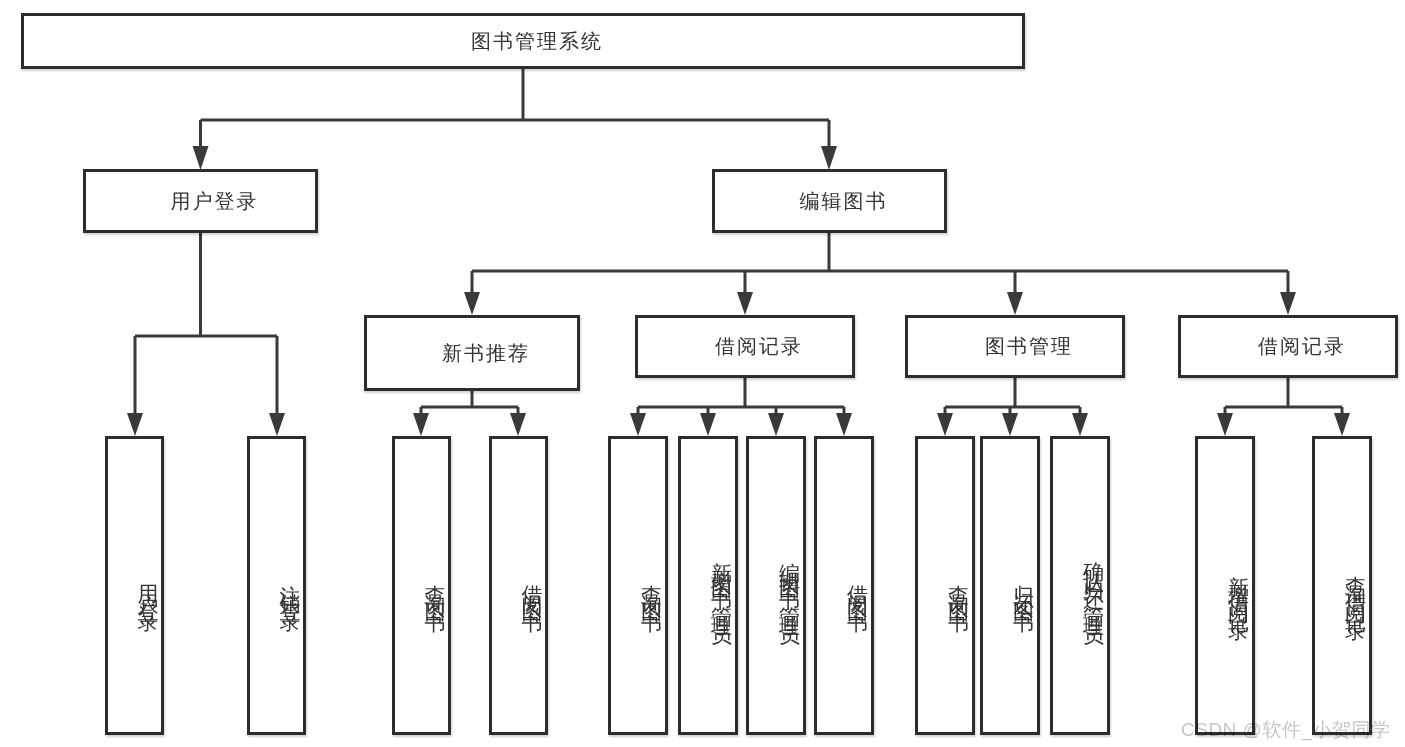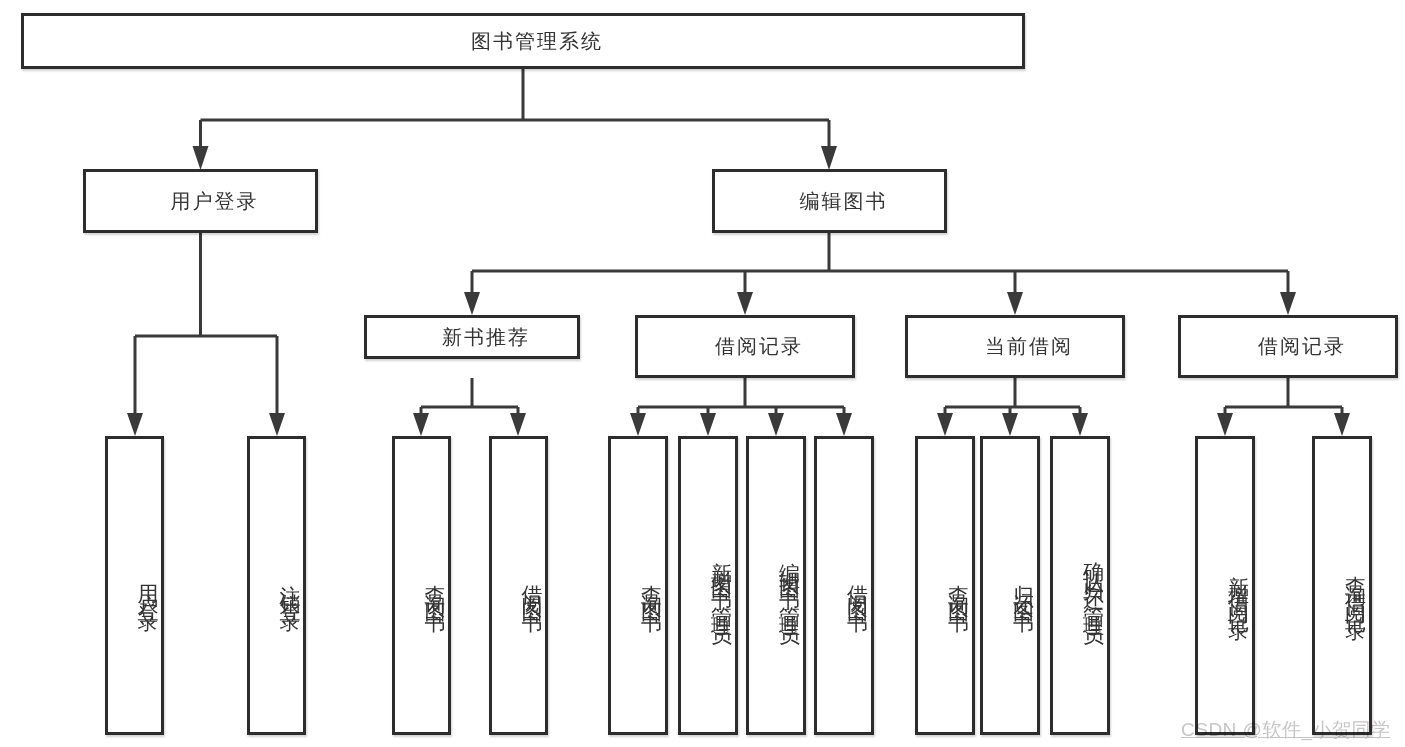--- a/index.html
+++ b/index.html
@@ -46,21 +46,20 @@
   .watermark {
     position: absolute;
     left: 1181px;
     top: 717px;
     font-size: 19px;
     letter-spacing: 0.5px;
     color: #c7c5c5;
     mix-blend-mode: multiply;
     white-space: nowrap;
     z-index: 5;
-    text-decoration: underline;
   }
 </style>
 </head>
 <body>
 
 <div id="canvas">
 
   <svg id="wires" viewBox="0 0 1405 747" xmlns="http://www.w3.org/2000/svg">
     <g stroke="#3a3a3a" stroke-width="3" fill="none">
 
@@ -105,28 +104,28 @@
     <span class="hl">图书管理系统</span>
   </div>
 
   <div class="box" style="left:83px; top:169px; width:235px; height:64px">
     <span class="hl">用户登录</span>
   </div>
   <div class="box" style="left:712px; top:169px; width:235px; height:64px">
     <span class="hl">编辑图书</span>
   </div>
 
-  <div class="box" style="left:364px; top:315px; width:216px; height:44px">
+  <div class="box" style="left:364px; top:315px; width:216px; height:76px">
     <span class="hl">新书推荐</span>
   </div>
   <div class="box" style="left:635px; top:315px; width:220px; height:63px">
     <span class="hl">借阅记录</span>
   </div>
   <div class="box" style="left:905px; top:315px; width:220px; height:63px">
-    <span class="hl">当前借阅</span>
+    <span class="hl">图书管理</span>
   </div>
   <div class="box" style="left:1178px; top:315px; width:220px; height:63px">
     <span class="hl">借阅记录</span>
   </div>
 
   <div class="box" style="left:105px; top:436px; width:59px; height:299px">
     <span class="vl">用户登录</span>
   </div>
   <div class="box" style="left:247px; top:436px; width:59px; height:299px">
     <span class="vl">注销登录</span>

